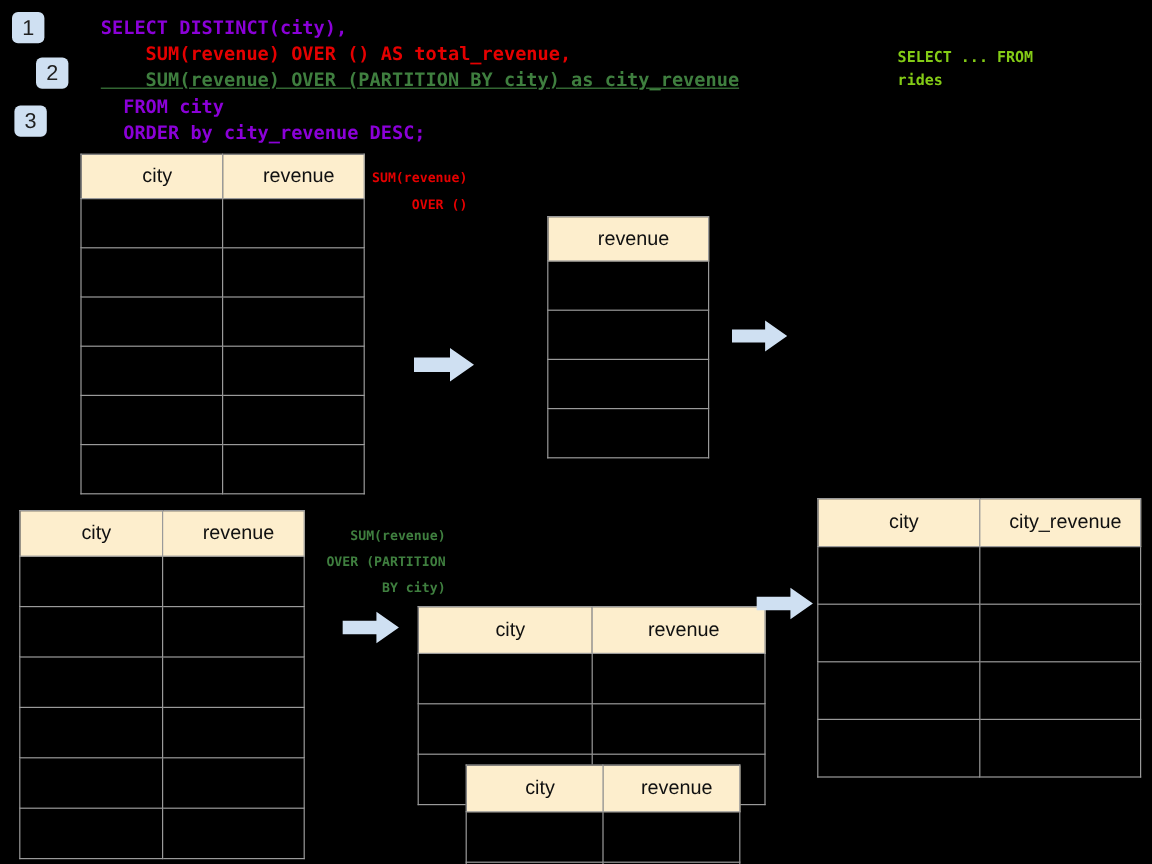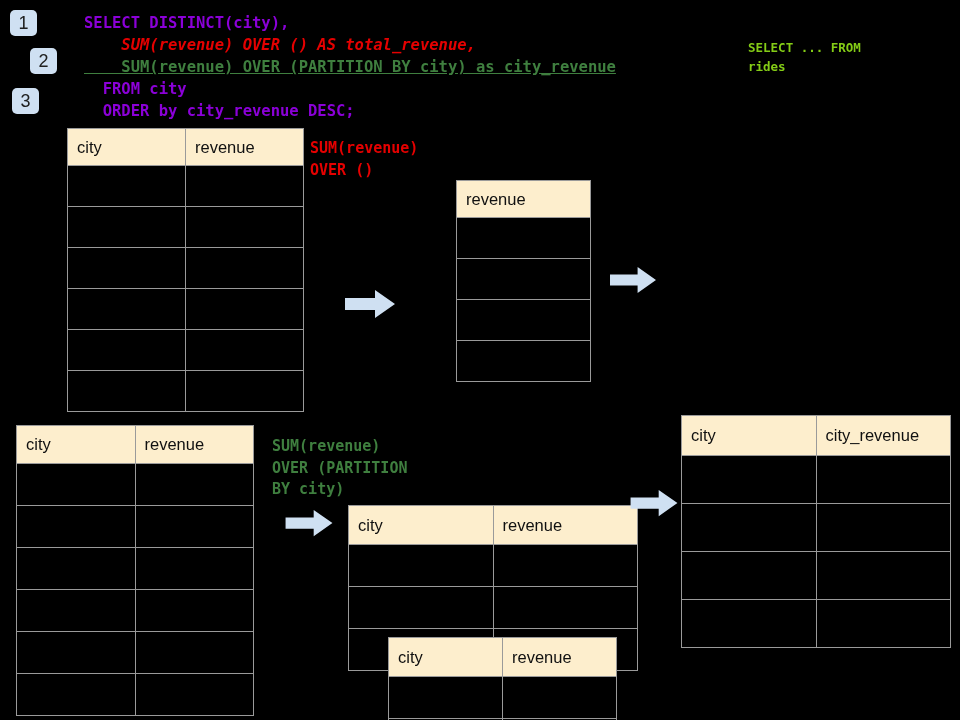--- a/index.html
+++ b/index.html
@@ -41,39 +41,40 @@
     white-space: pre;
     letter-spacing: 0px;
   }
   #sql-block {
     left: 84px;
     top: 12px;
     font-size: 15.5px;
     line-height: 22px;
   }
   .sql-purple { color: #8b00d8; margin-top: 44px; }
-  .sql-red    { color: #e50000; font-style: italic; }
+  .sql-red    { color: #e50000; }
   .sql-green  { color: #3f7f3f; text-decoration: underline; }
 
   #sql-side {
     left: 748px;
     top: 38px;
     font-size: 12.5px;
     line-height: 19px;
     color: #84cc16;
   }
 
   
   .annot {
     position: absolute;
     font-family: "DejaVu Sans Mono", "Liberation Mono", monospace;
     font-weight: bold;
-    font-size: 15px;
+    font-size: 11px;
     line-height: 21.5px;
     white-space: pre;
+    text-align: right;
   }
   #annot-over-empty { left: 310px; top: 138px; color: #e50000; }
   #annot-partition  { left: 272px; top: 436px; color: #3f7f3f; }
 
   
   .tbl {
     position: absolute;
     border-collapse: collapse;
     table-layout: fixed;
     background: #000000;
@@ -82,21 +83,21 @@
   .tbl th, .tbl td {
     border: 1px solid #9a9a9a;
     padding: 0;
     margin: 0;
   }
   .tbl th {
     background: #fdeecd;
     color: #101010;
     font-weight: normal;
     font-size: 16.5px;
-    text-align: left;
+    text-align: center;
     padding: 0 0 0 9px;
   }
   .tbl td {
     background: #000000;
   }
 
   
   #tbl-rides-1        { left: 67px;  top: 128px; width: 237px; }
   #tbl-rides-1 th     { height: 36px; }
   #tbl-rides-1 td     { height: 40px; }

